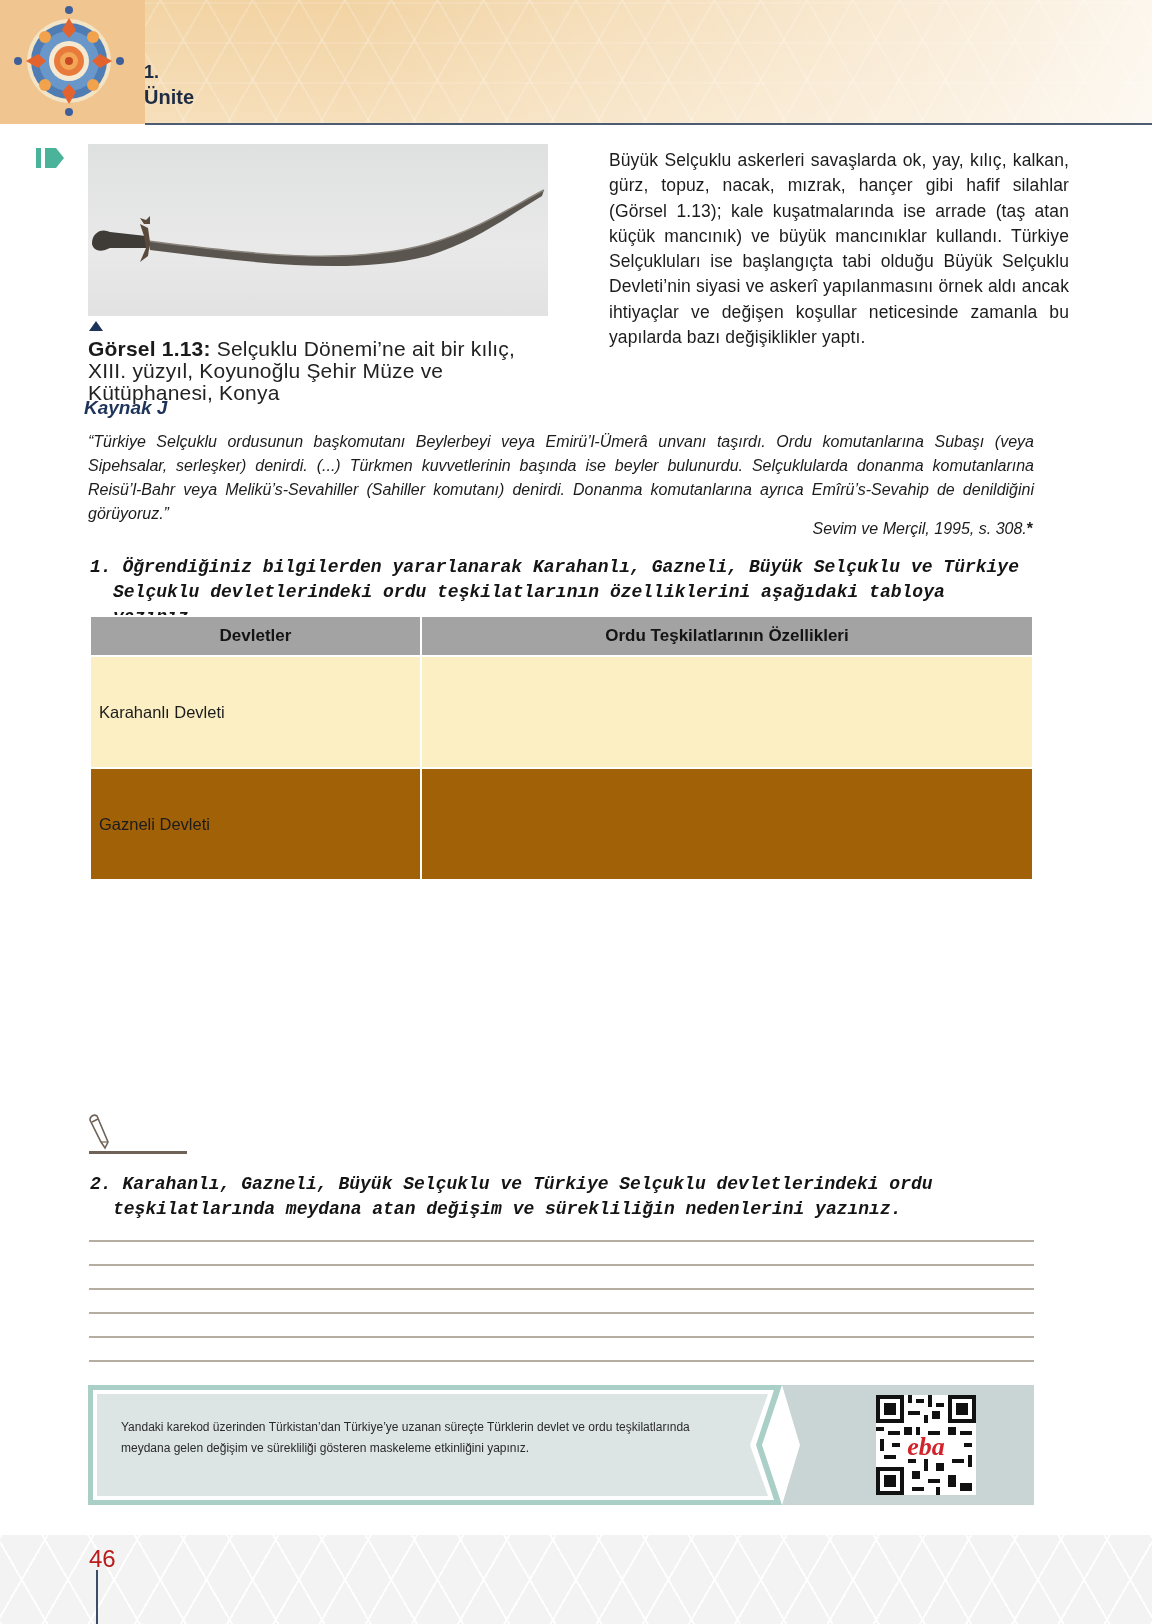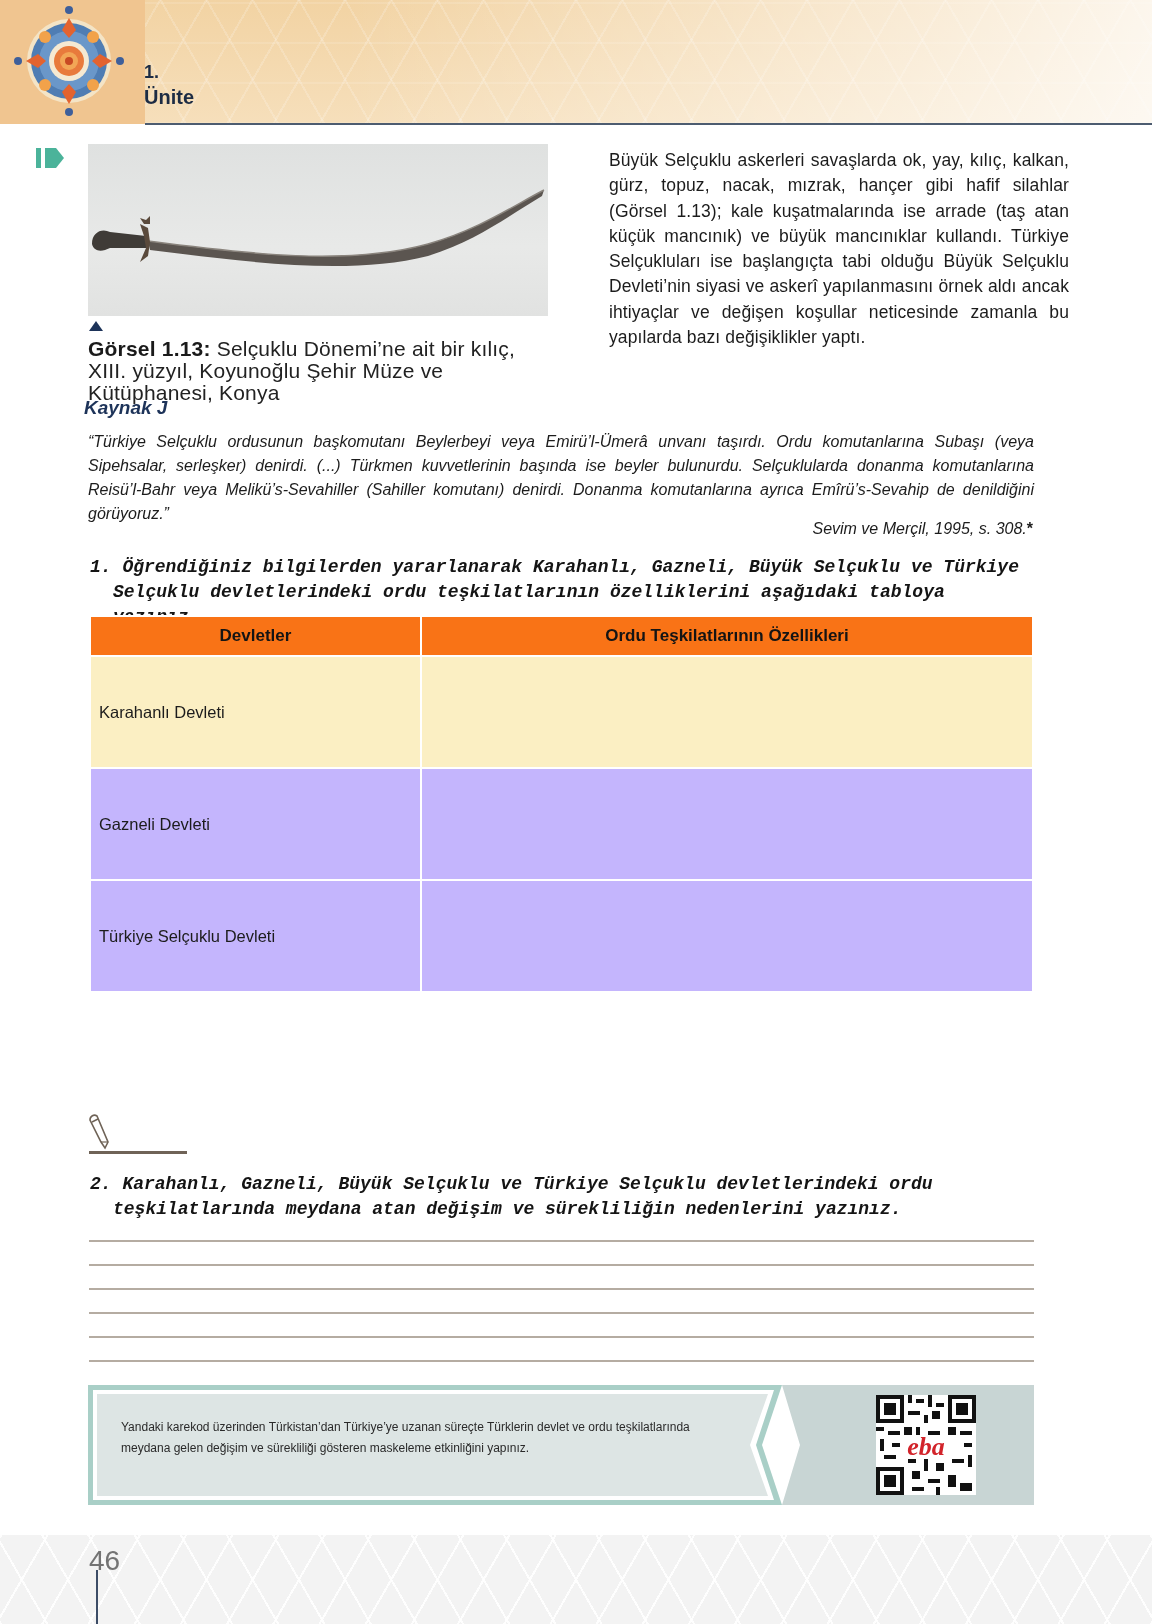--- a/index.html
+++ b/index.html
@@ -85,25 +85,25 @@
     }
     .q1 { top: 555px; }
     .q2 { top: 1172px; }
     
     .org-table {
       position: absolute; left: 89px; top: 615px; width: 945px;
       border-collapse: collapse; table-layout: fixed;
     }
     .org-table th, .org-table td { border: 2px solid #ffffff; }
     .org-table th {
-      background: #f97316; height: 40px; font-size: 17px; font-weight: bold; color: #141414; text-align: center;
+      background: #a3a3a3; height: 40px; font-size: 17px; font-weight: bold; color: #141414; text-align: center;
     }
     .org-table td { height: 112px; font-size: 16.5px; color: #1c1c1c; padding-left: 8px; vertical-align: middle; }
     .org-table tr.row-a td { background: #fbefc3; }
-    .org-table tr.row-b td { background: #c4b5fd; }
+    .org-table tr.row-b td { background: #a16207; }
     .col-state { width: 331px; }
     
     .pencil { position: absolute; left: 88px; top: 1112px; width: 100px; height: 45px; }
     
     .answer-lines { position: absolute; left: 89px; top: 1240px; width: 945px; }
     .answer-line { height: 2px; background: #b5aca2; margin-bottom: 22px; }
     
     .qr-box {
       position: absolute; left: 88px; top: 1385px; width: 946px; height: 120px;
     }
@@ -122,21 +122,21 @@
       position: absolute; left: 0; top: 1535px; width: 1152px; height: 89px;
       background: #f3f3f3;
     }
     .footer-band::before {
       content: ""; position: absolute; inset: 0;
       background-image:
         repeating-linear-gradient(60deg, rgba(255,255,255,0.9) 0 2px, transparent 2px 40px),
         repeating-linear-gradient(-60deg, rgba(255,255,255,0.9) 0 2px, transparent 2px 40px);
     }
     .page-number {
-      position: absolute; left: 89px; top: 1545px; font-size: 28px; color: #737373;
+      position: absolute; left: 89px; top: 1545px; font-size: 24px; color: #b91c1c;
     }
     .page-rule { position: absolute; left: 96px; top: 1570px; width: 2px; height: 54px; background: #3c4c66; }
   </style>
 </head>
 <body>
 
 <div class="header-band"></div>
 <div class="header-left">
   <svg class="rosette" viewBox="0 0 114 114">
     <circle cx="57" cy="57" r="42" fill="#f4e4c6"></circle>
@@ -206,24 +206,20 @@
       <th>Ordu Teşkilatlarının Özellikleri</th>
     </tr>
   </thead>
   <tbody>
     <tr class="row-a">
       <td>Karahanlı Devleti</td>
       <td></td>
     </tr>
     <tr class="row-b">
       <td>Gazneli Devleti</td>
-      <td></td>
-    </tr>
-    <tr class="row-b">
-      <td>Türkiye Selçuklu Devleti</td>
       <td></td>
     </tr>
   </tbody>
 </table>
 
 <svg class="pencil" viewBox="0 0 100 45">
   <path d="M2 8 C 2 4, 6 2, 9 4 L 20 30 L 17 36 L 13 30 Z" fill="#ffffff" stroke="#6f6357" stroke-width="1.6"></path>
   <path d="M4 10 L 10 7" stroke="#6f6357" stroke-width="1.4"></path>
   <path d="M13 30 L 20 30" stroke="#6f6357" stroke-width="1.2"></path>
   <rect x="1" y="39" width="98" height="3" fill="#6f6357"></rect>

